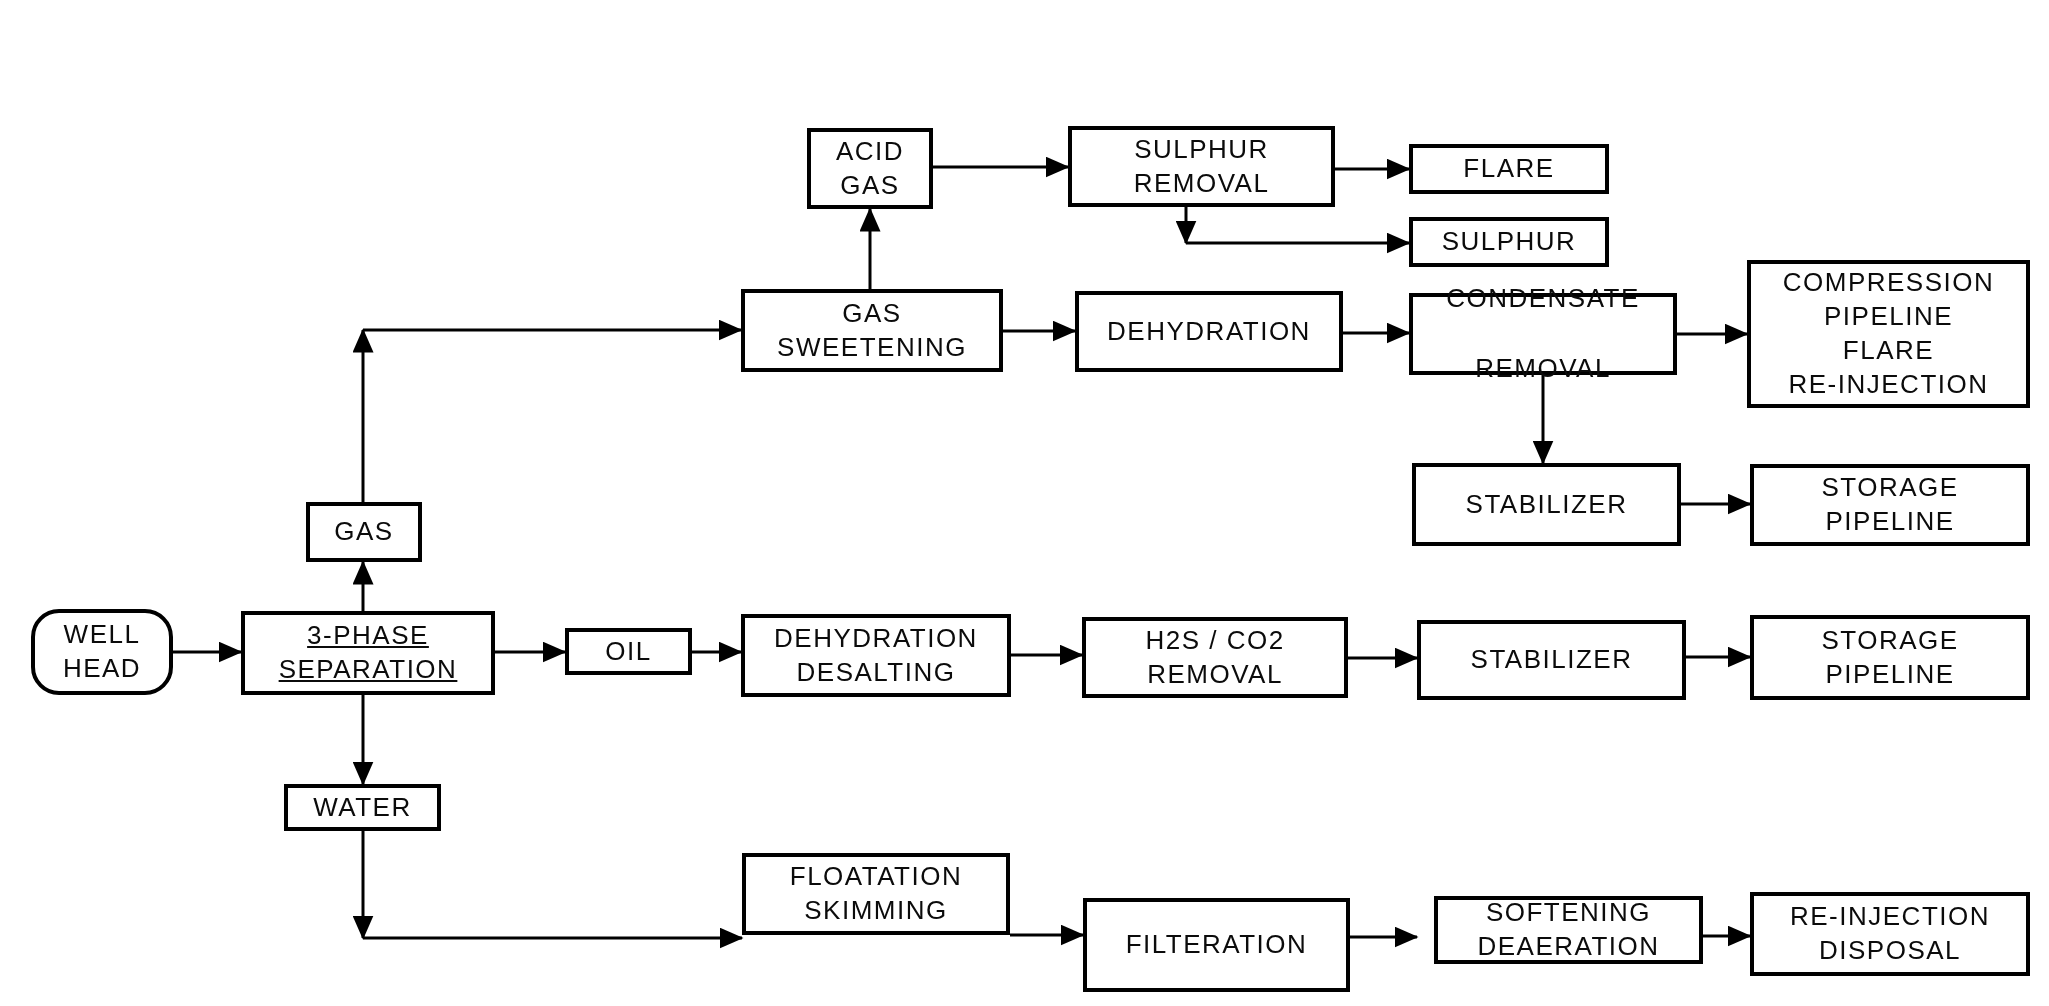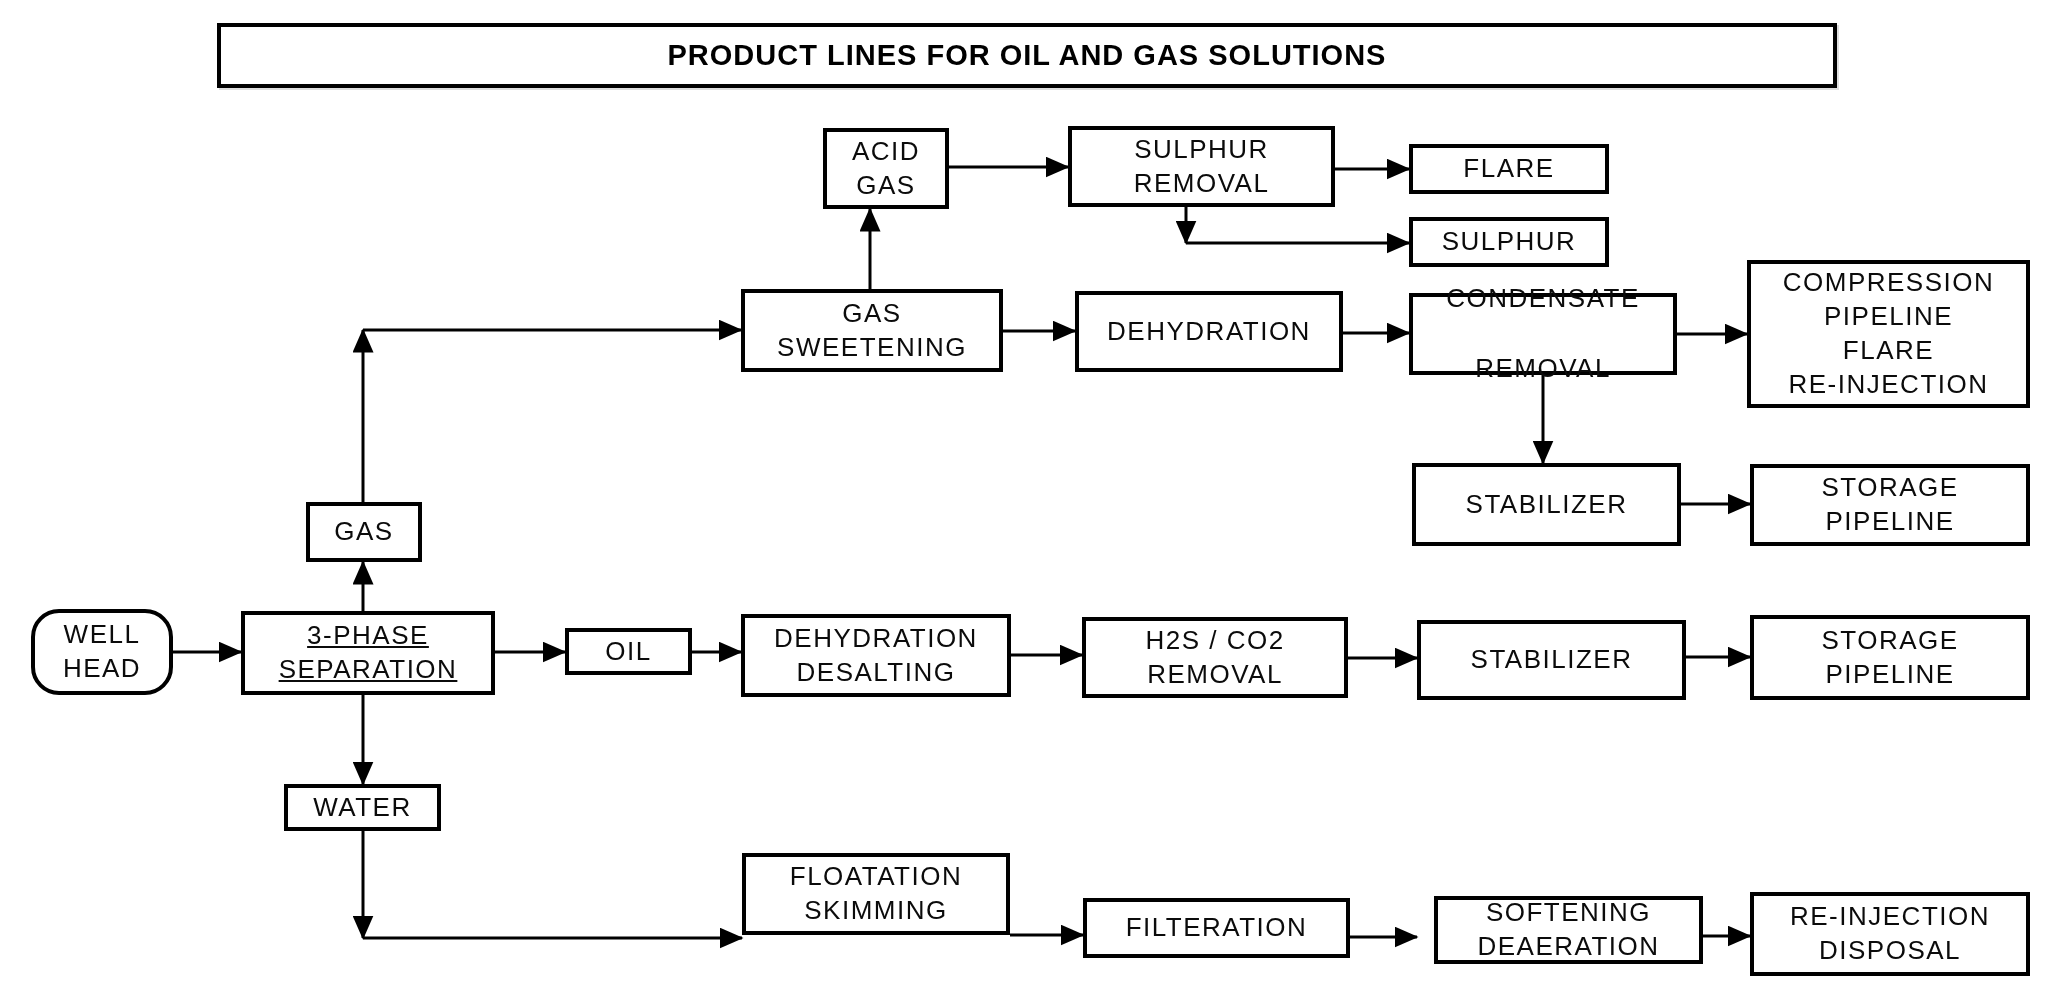--- a/index.html
+++ b/index.html
@@ -61,24 +61,23 @@
         <polyline points="1681,504 1750,504" marker-end="url(#arrowhead)"></polyline>
         <polyline points="363,695 363,784" marker-end="url(#arrowhead)"></polyline>
         <polyline points="363,831 363,938" marker-end="url(#arrowhead)"></polyline>
         <polyline points="363,938 742,938" marker-end="url(#arrowhead)"></polyline>
         <polyline points="1010,935 1083,935" marker-end="url(#arrowhead)"></polyline>
         <polyline points="1350,937 1417,937" marker-end="url(#arrowhead)"></polyline>
         <polyline points="1686,936 1750,936" marker-end="url(#arrowhead)"></polyline>
       </g>
   </svg>
 
-  <div class="page-title">PRODUCT LINES FOR OIL AND GAS SOLUTIONS</div>
 
   <div>
-      <div class="node" style="left: 807px; top: 128px; width: 126px; height: 81px; margin-left: 16px;">
+      <div class="node" style="left: 807px; top: 128px; width: 126px; height: 81px;">
         <span>ACID</span>
         <span>GAS</span>
       </div>
       <div class="node" style="left: 1068px; top: 126px; width: 267px; height: 81px;">
         <span>SULPHUR</span>
         <span>REMOVAL</span>
       </div>
       <div class="node" style="left: 1409px; top: 144px; width: 200px; height: 50px;">
         <span>FLARE</span>
       </div>
@@ -138,21 +137,21 @@
         <span>STORAGE</span>
         <span>PIPELINE</span>
       </div>
       <div class="node" style="left: 284px; top: 784px; width: 157px; height: 47px;">
         <span>WATER</span>
       </div>
       <div class="node" style="left: 742px; top: 853px; width: 268px; height: 82px;">
         <span>FLOATATION</span>
         <span>SKIMMING</span>
       </div>
-      <div class="node" style="left: 1083px; top: 898px; width: 267px; height: 60px;">
+      <div class="node" style="left: 1083px; top: 898px; width: 267px; height: 94px;">
         <span>FILTERATION</span>
       </div>
       <div class="node" style="left: 1434px; top: 896px; width: 269px; height: 68px;">
         <span>SOFTENING</span>
         <span>DEAERATION</span>
       </div>
       <div class="node" style="left: 1750px; top: 892px; width: 280px; height: 84px;">
         <span>RE-INJECTION</span>
         <span>DISPOSAL</span>
       </div>

